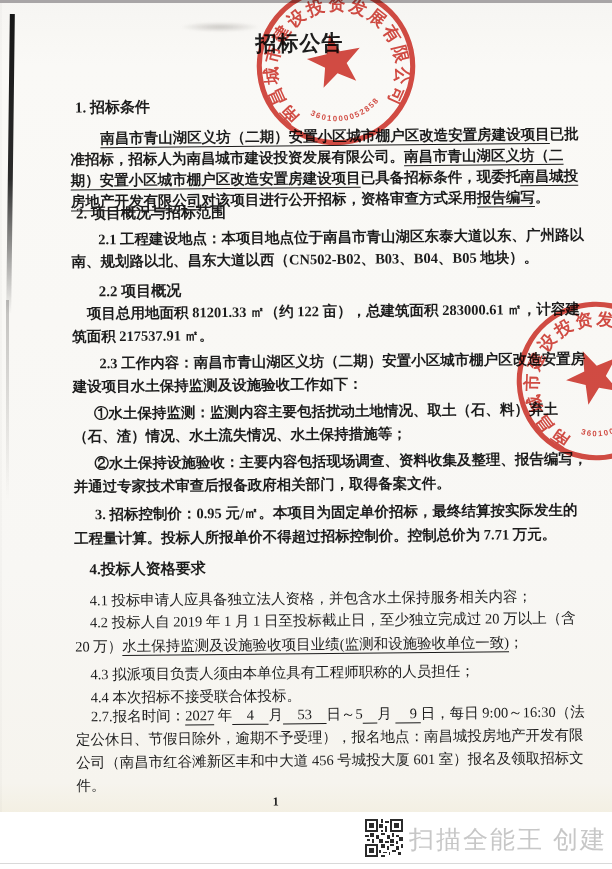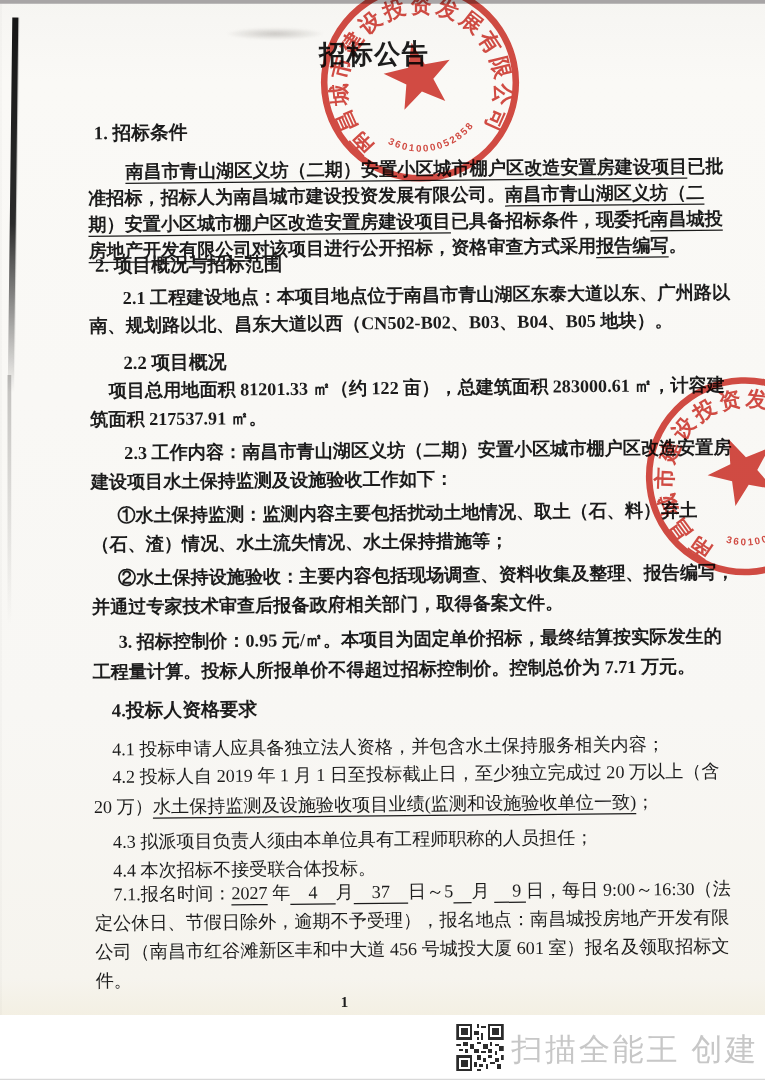--- a/index.html
+++ b/index.html
@@ -103,21 +103,21 @@
   <div class="blk b600 ind15 lh23" style="top:400px">①水土保持监测：监测内容主要包括扰动土地情况、取土（石、料）弃土（石、渣）情况、水土流失情况、水土保持措施等；</div>
   <div class="blk b600 ind15 lh23" style="top:450px">②水土保持设施验收：主要内容包括现场调查、资料收集及整理、报告编写，并通过专家技术审查后报备政府相关部门，取得备案文件。</div>
 
   <div class="blk b700 ind15 lh24" style="top:500px">3. 招标控制价：0.95 元/㎡。本项目为固定单价招标，最终结算按实际发生的工程量计算。投标人所报单价不得超过招标控制价。控制总价为 7.71 万元。</div>
 
   <div class="blk h ind1" style="top:556px">4.投标人资格要求</div>
   <div class="blk ind1" style="top:587px">4.1 投标申请人应具备独立法人资格，并包含水土保持服务相关内容；</div>
   <div class="blk ind1 lh24" style="top:608px"><span>4.2 投标人自 2019 年 1 月 1 日至投标截止日，至少独立完成过 20 万以上（含 20 万）</span><span class="u">水土保持监测及设施验收项目业绩(监测和设施验收单位一致)</span><span>；</span></div>
   <div class="blk ind1" style="top:661px">4.3 拟派项目负责人须由本单位具有工程师职称的人员担任；</div>
   <div class="blk ind1" style="top:684px">4.4 本次招标不接受联合体投标。</div>
-  <div class="blk ind1 lh23" style="top:703px"><span>7.1.报名时间：</span><span class="u">2027</span><span> 年</span><span class="u">　4　</span><span>月</span><span class="u">　37　</span><span>日～5</span><span class="u">　</span><span>月 </span><span class="u">　9 </span><span>日，每日 9:00～16:30（法定公休日、节假日除外，逾期不予受理），报名地点：南昌城投房地产开发有限公司（南昌市红谷滩新区丰和中大道 456 号城投大厦 601 室）报名及领取招标文件。</span></div>
+  <div class="blk ind1 lh23" style="top:703px"><span>2.7.报名时间：</span><span class="u">2027</span><span> 年</span><span class="u">　4　</span><span>月</span><span class="u">　53　</span><span>日～5</span><span class="u">　</span><span>月 </span><span class="u">　9 </span><span>日，每日 9:00～16:30（法定公休日、节假日除外，逾期不予受理），报名地点：南昌城投房地产开发有限公司（南昌市红谷滩新区丰和中大道 456 号城投大厦 601 室）报名及领取招标文件。</span></div>
 
   <div class="pageno">1</div>
 </div>
 
 <div class="stamp stamp1">
   <svg width="168" height="168" viewBox="0 0 160 160">
     <defs>
       <path id="arcTop1" d="M 36,120 A 57,57 0 1 1 124,120"></path>
       <path id="arcBot1" d="M 30,95 A 52,52 0 0 0 130,95"></path>
     </defs>

